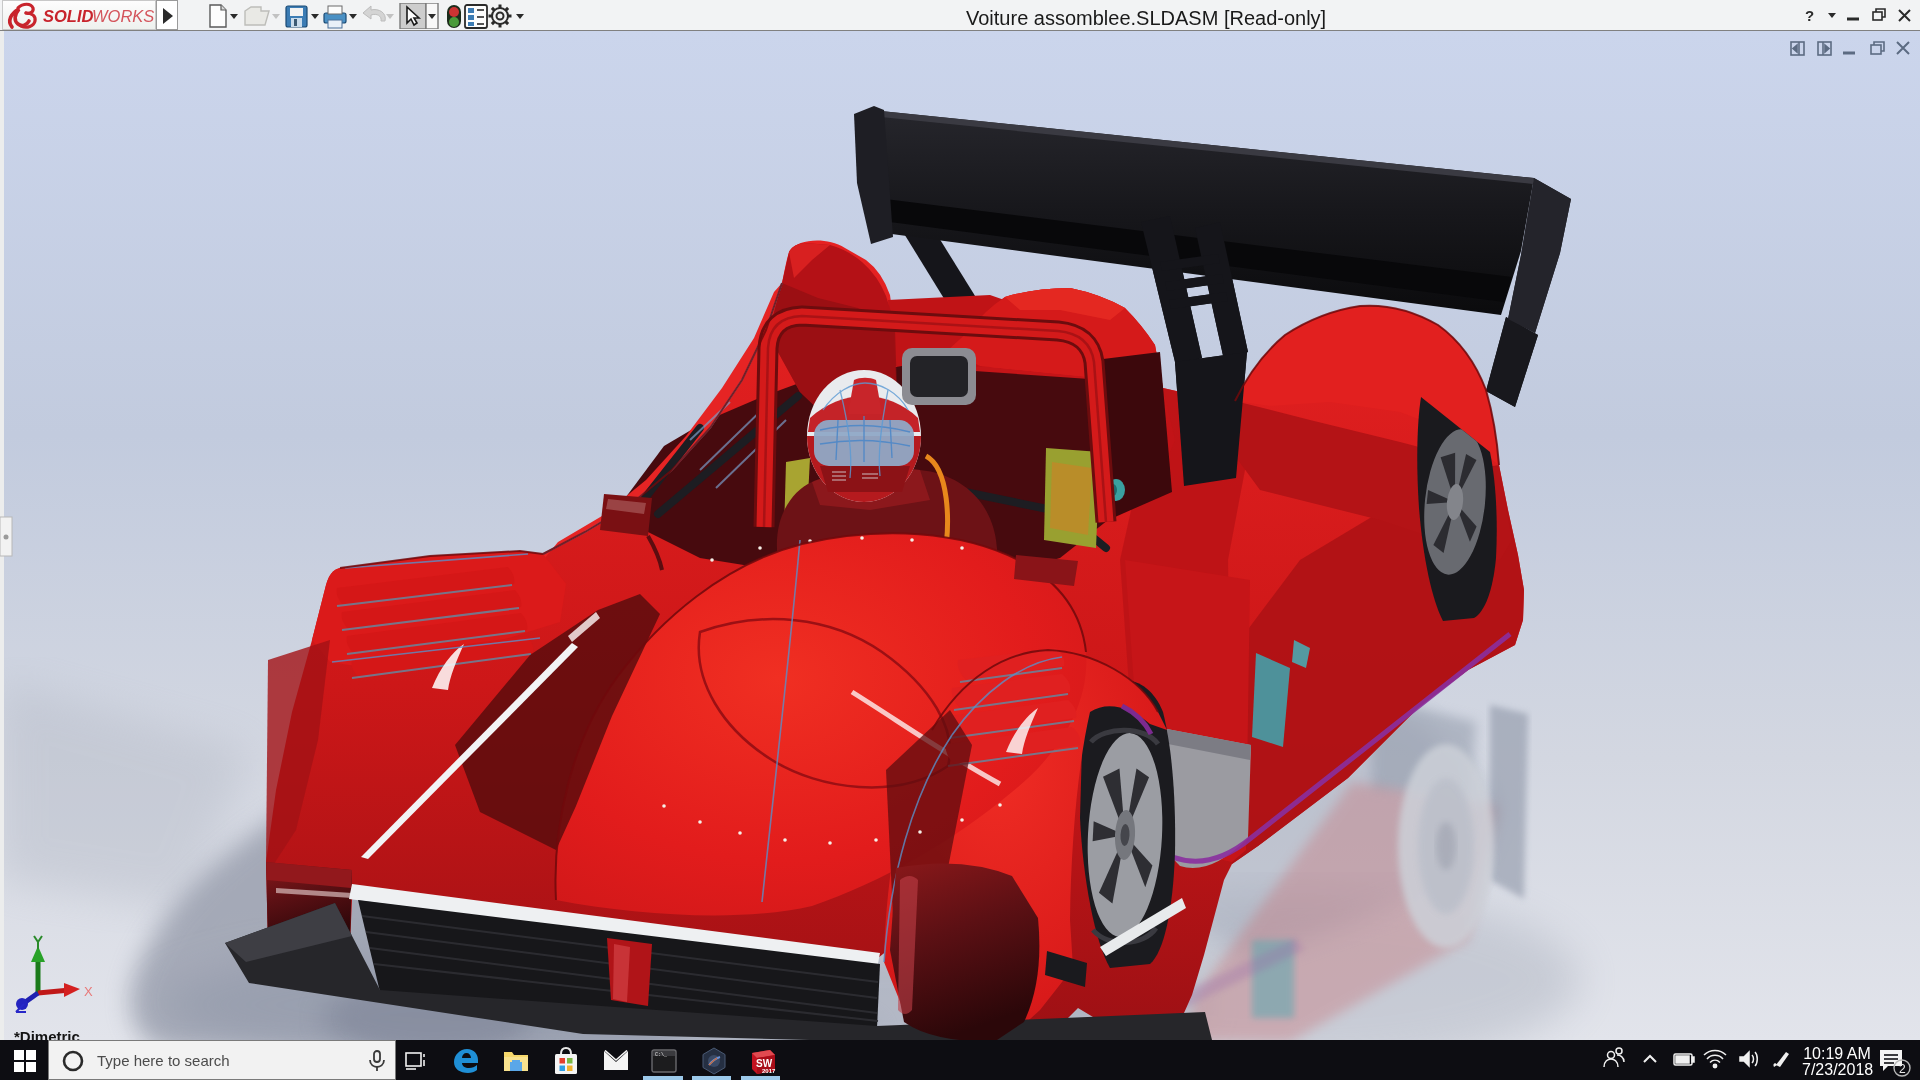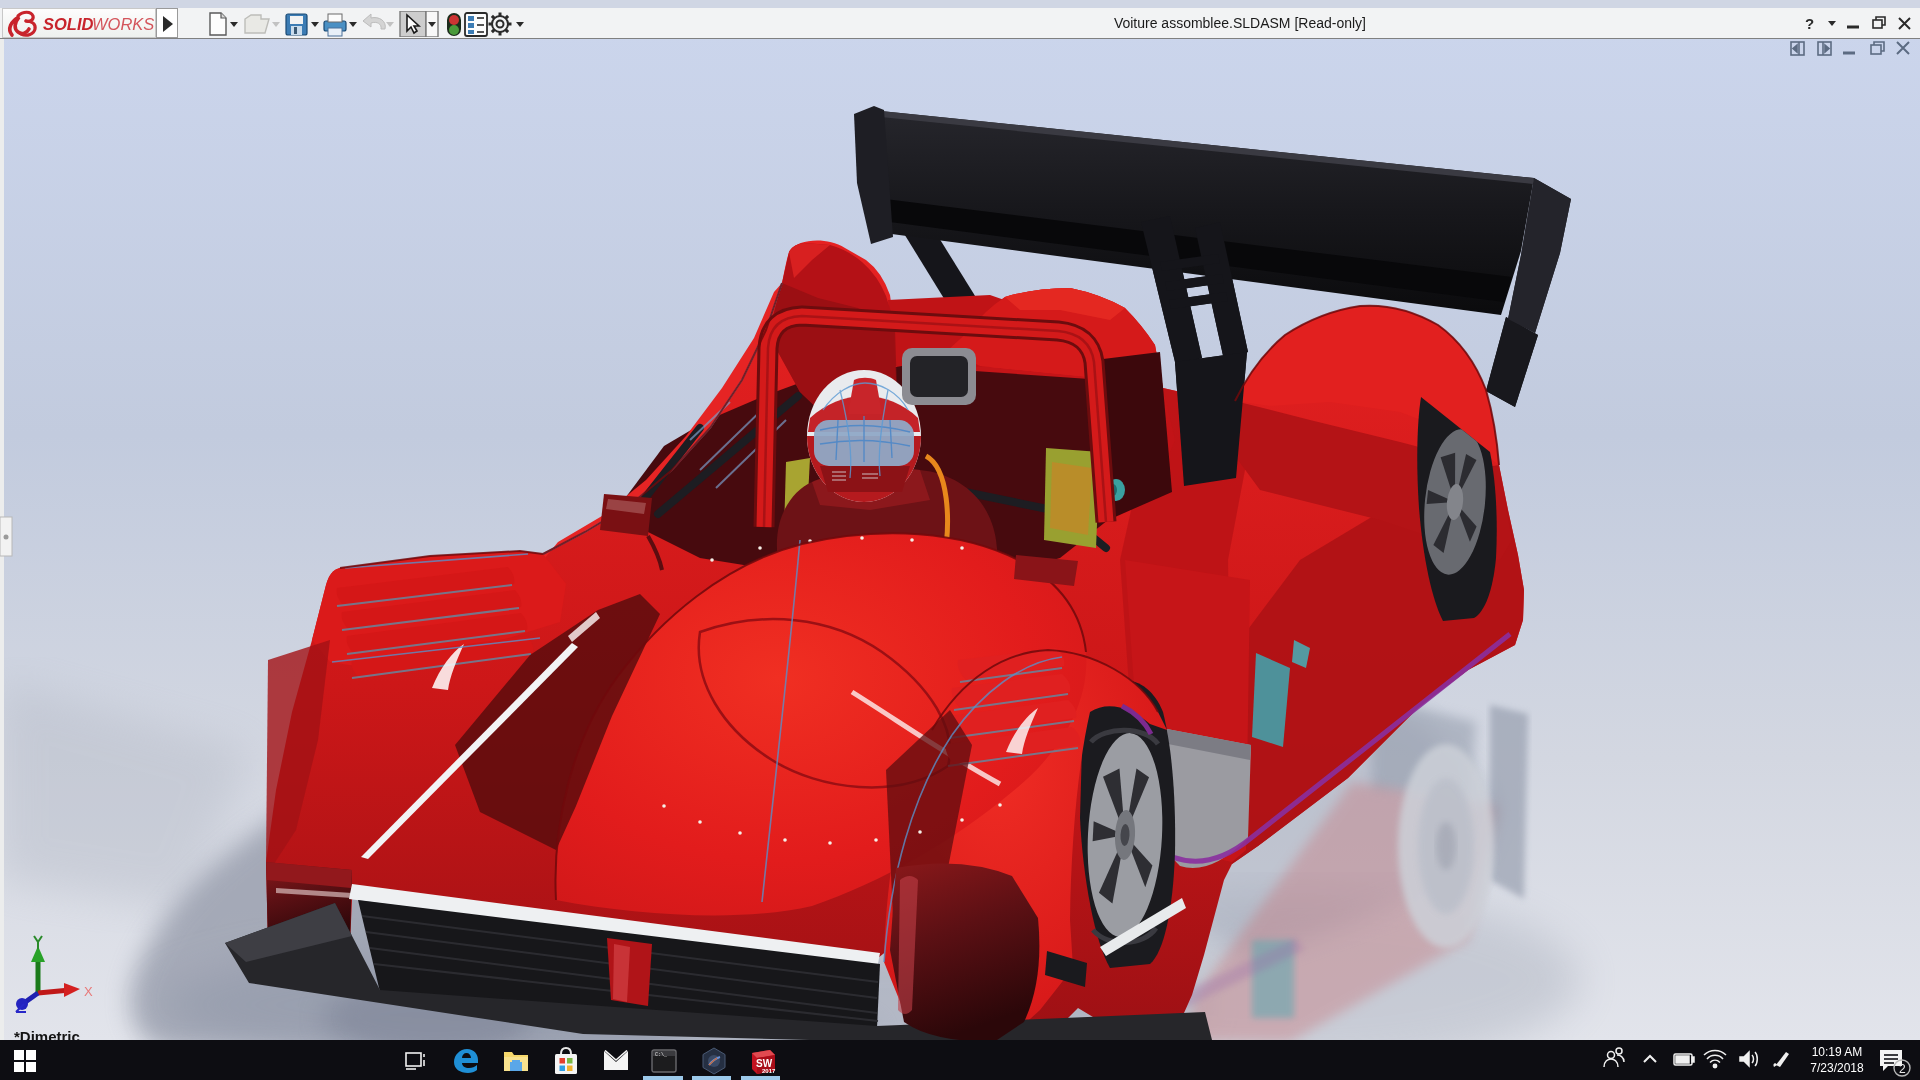--- a/index.html
+++ b/index.html
@@ -1,27 +1,27 @@
 <!DOCTYPE html>
 <html><head>
 <meta charset="utf-8">
 <style>
   * { margin:0; padding:0; box-sizing:border-box; }
   html,body { width:1920px; height:1080px; overflow:hidden; background:#d0d6e4; font-family:"Liberation Sans", sans-serif; }
   #stage { position:absolute; top:0; left:0; width:1920px; height:1080px; }
-  #titlebar { position:absolute; top:0; left:0; width:1920px; height:31px; background:#f2f3f4; border-bottom:1px solid #808080;margin-top:8px; }
+  #titlebar { position:absolute; top:0; left:0; width:1920px; height:31px; background:#f2f3f4; border-bottom:1px solid #808080; }
   #logo { position:absolute; top:0; left:2px; width:154px; height:30px; background:linear-gradient(180deg,#fdfdfd,#eef1ee); border:1px solid #c8c8c8; }
   #flyout { position:absolute; top:0px; left:156px; width:22px; height:30px; background:#fff; border:1px solid #9a9a9a; }
   #flyout:after { content:""; position:absolute; left:6px; top:7px; border-left:10px solid #2a2a2a; border-top:8px solid transparent; border-bottom:8px solid transparent; }
   .tbicon { position:absolute; top:3px; }
-  #apptitle { position:absolute; top:7px; left:966px; width:400px; text-align:right; font-size:14px; color:#1a1a1a; }
+  #apptitle { position:absolute; top:7px; left:966px; width:400px; text-align:left; font-size:20px; color:#1a1a1a; }
   #taskbar { position:absolute; top:1040px; left:0; width:1920px; height:40px; background:#0d0d12; }
   #searchbox { position:absolute; top:0px; left:48px; width:348px; height:40px; background:#f2f2f2; border:1px solid #7a7a7a; }
   #searchtext { position:absolute; top:11px; left:48px; font-size:15px; color:#4c4c4c; }
-  .tray-time { position:absolute; width:70px; text-align:center; color:#fff; font-size:12px; }
+  .tray-time { position:absolute; width:70px; text-align:center; color:#fff; font-size:16px; }
   .abs { position:absolute; }
 </style>
 </head>
 <body>
 <div id="stage">
   <svg class="abs" style="top:0;left:0" width="1920" height="1080" viewBox="0 0 1920 1080">
     <defs>
       <linearGradient id="bg" x1="0" y1="31" x2="0" y2="1040" gradientUnits="userSpaceOnUse">
         <stop offset="0" stop-color="#cbd5ec"></stop>
         <stop offset="0.40" stop-color="#c2cbde"></stop>
@@ -478,20 +478,31 @@
     </svg>
   </div>
 
   <div id="taskbar">
     <svg class="abs" style="left:14px;top:10px" width="22" height="22" viewBox="0 0 22 22" fill="#ffffff">
       <rect x="0" y="0" width="10" height="10"></rect>
         <rect x="12" y="0" width="10" height="10"></rect>
       <rect x="0" y="12" width="10" height="10"></rect>
         <rect x="12" y="12" width="10" height="10"></rect>
     </svg>
+    <div id="searchbox">
+      <svg class="abs" style="left:12px;top:8px" width="24" height="24" viewBox="0 0 24 24">
+        <circle cx="12" cy="12" r="9" fill="none" stroke="#2a2a2a" stroke-width="2.6"></circle>
+      </svg>
+      <div id="searchtext">Type here to search</div>
+      <svg class="abs" style="left:318px;top:9px" width="20" height="22" viewBox="0 0 20 22">
+        <rect x="7" y="1" width="6" height="11" rx="3" fill="none" stroke="#3a3a3a" stroke-width="1.8"></rect>
+        <path d="M 3,10 C 3,15 7,17 10,17 C 13,17 17,15 17,10" fill="none" stroke="#3a3a3a" stroke-width="1.8"></path>
+        <line x1="10" y1="17" x2="10" y2="21" stroke="#3a3a3a" stroke-width="1.8"></line>
+      </svg>
+    </div>
     <svg class="abs" style="left:404px;top:9px" width="24" height="24" viewBox="0 0 24 24" fill="none" stroke="#f2f2f2" stroke-width="1.6">
       <rect x="2" y="4" width="15" height="13"></rect>
       <line x1="20" y1="5" x2="20" y2="8"></line>
       <line x1="20" y1="11" x2="20" y2="17"></line>
       <line x1="2" y1="20" x2="12" y2="20"></line>
     </svg>
     <svg class="abs" style="left:452px;top:7px" width="28" height="28" viewBox="0 0 28 28">
       <path d="M 2,15 C 2,8 8,2 15,2 C 22,2 26,7 26,13 L 26,16 L 10,16 C 10,19 13,21 17,21 C 20,21 23,20 25,18 L 25,23 C 23,25 19,26 16,26 C 8,26 2,22 2,15 Z M 10,11 L 19,11 C 19,8 17,6 14.5,6 C 12,6 10,8 10,11 Z" fill="#1f8fd6"></path>
     </svg>
     <svg class="abs" style="left:503px;top:9px" width="26" height="24" viewBox="0 0 26 24">

